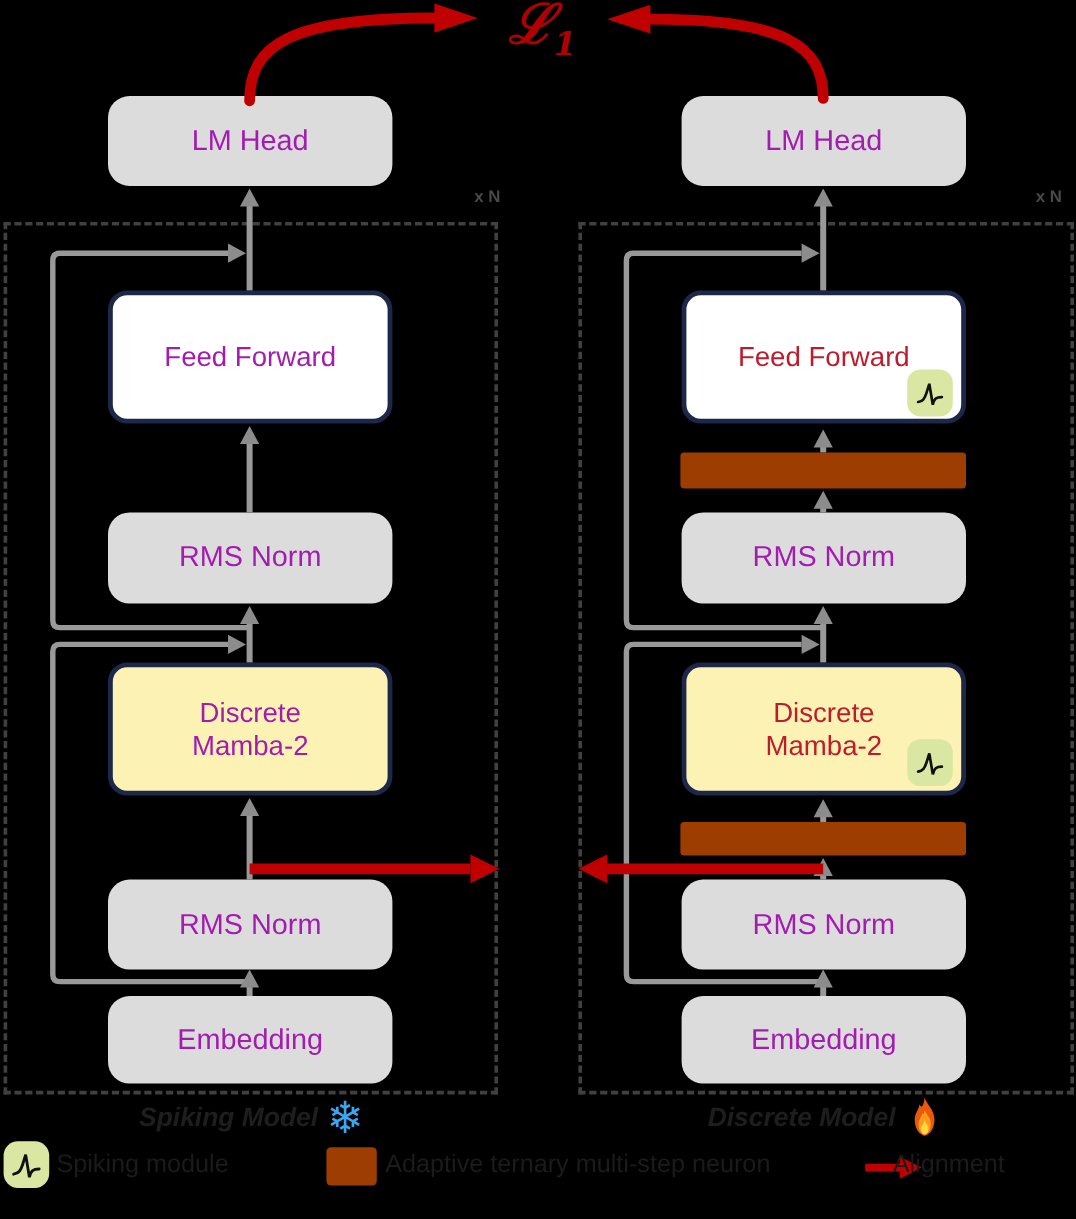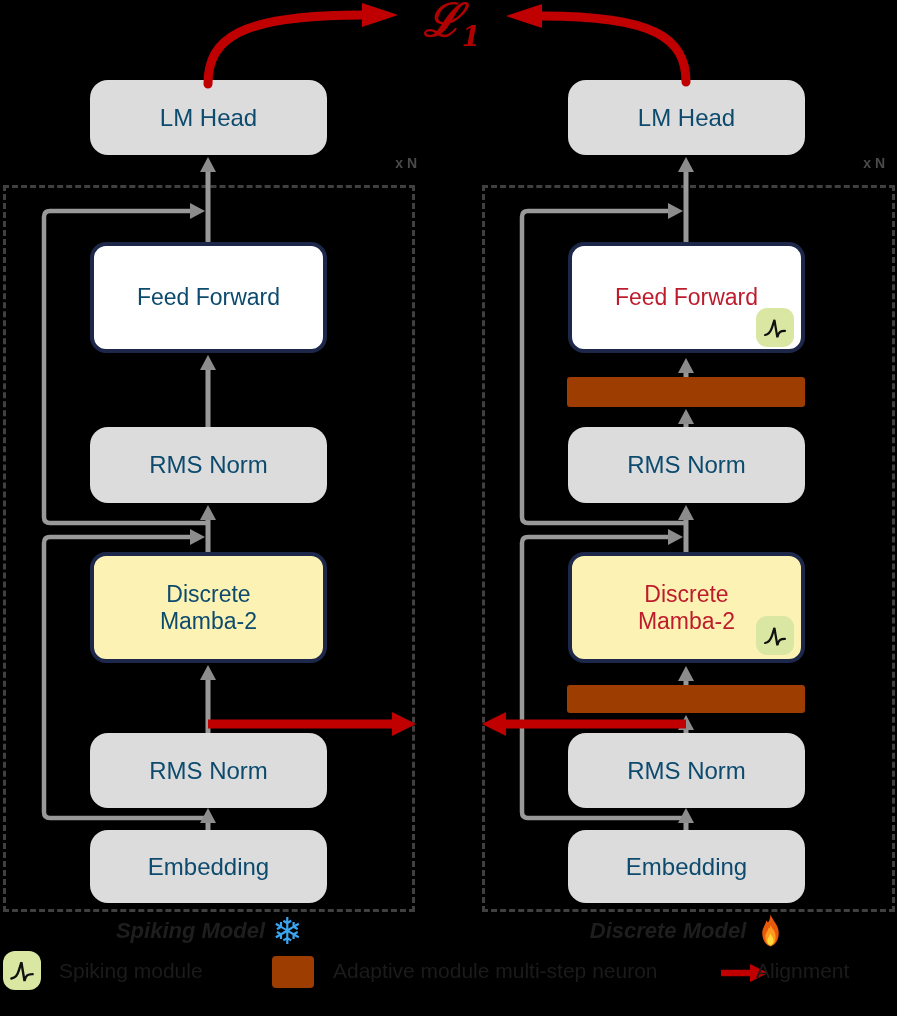--- a/index.html
+++ b/index.html
@@ -1,37 +1,37 @@
 <!DOCTYPE html>
 <html><head>
 <meta charset="utf-8">
 <style>
   html,body{margin:0;padding:0;background:#000;}
   #canvas{position:relative;width:897px;height:1016px;background:#000;overflow:hidden;
           font-family:"Liberation Sans",sans-serif;}
   .box{position:absolute;left:90px;width:237px;background:#dcdcdc;border-radius:18px;
-       color:#0c4a6e;display:flex;align-items:center;justify-content:center;
+       color:#a21caf;display:flex;align-items:center;justify-content:center;
        font-size:24px;text-align:center;box-sizing:border-box;line-height:1.15;}
   .student-col .box{left:568px;}
   .module{background:#fff;border:4px solid #1c2749;border-radius:16px;font-weight:normal;font-size:23px;}
   .yellow{background:#fcf2b3;text-align:center;}
   .red-label{color:#be1c2c;}
   .narrow{display:inline-block;max-width:150px;}
   .brown-bar{position:absolute;left:567px;width:238px;background:#9e3d02;border-radius:3px;}
   .badge{position:absolute;width:38px;height:39px;background:#d9e7a3;border-radius:11px;
          display:flex;align-items:center;justify-content:center;}
   .dashed-frame{position:absolute;border:3px dashed #404040;box-sizing:border-box;}
   .repeat-label{position:absolute;color:#4a4a4a;font-weight:bold;font-size:14px;width:40px;text-align:right;}
   .caption-row{position:absolute;display:flex;align-items:center;justify-content:center;gap:7px;height:46px;}
   .caption{color:#1e1e1e;font-style:italic;font-weight:bold;font-size:22px;line-height:1;}
   .snowflake{font-family:"DejaVu Sans",sans-serif;color:#3aa5f0;font-size:37px;line-height:1;}
   .loss{position:absolute;width:90px;text-align:center;color:#b00000;
         font-family:"DejaVu Serif",serif;font-style:italic;font-weight:bold;font-size:46px;line-height:1;}
   .loss .sub{font-size:27px;vertical-align:-10px;}
-  .legend-label{position:absolute;color:#1b1b1b;font-size:21px;line-height:38px;height:38px;white-space:nowrap;margin-left:12px;}
+  .legend-label{position:absolute;color:#1b1b1b;font-size:21px;line-height:38px;height:38px;white-space:nowrap;}
   .legend-swatch{position:absolute;left:272px;top:956px;width:42px;height:32px;background:#9e3d02;border-radius:4px;}
   svg.overlay{position:absolute;left:0;top:0;pointer-events:none;}
   .spike-svg{display:block;}
 </style>
 </head>
 <body>
 
 <div id="canvas">
 
   <div class="teacher-col">
@@ -152,21 +152,21 @@
 
   <div>
     <div class="badge" style="left:3px;top:951px;border-radius:12px;">
       <svg class="spike-svg" width="30" height="30" viewBox="0 0 24 24">
         <path d="M3.5 18 C7 17.5 8.2 15.5 9.5 11.5 L11.5 5 L14 20 C15 15.5 16.5 14.5 20.5 14.5" fill="none" stroke="#101010" stroke-width="1.9" stroke-linecap="round"></path>
       </svg>
     </div>
     <div class="legend-label" style="left:47px;top:952px;">Spiking module</div>
 
     <div class="legend-swatch"></div>
-    <div class="legend-label" style="left:321px;top:952px;">Adaptive module multi-step neuron</div>
+    <div class="legend-label" style="left:321px;top:952px;">Adaptive ternary multi-step neuron</div>
 
     <svg style="position:absolute;left:718px;top:960px;" width="52" height="26" viewBox="0 0 52 26">
       <path d="M3 13 H33" stroke="#c00000" stroke-width="6.5" fill="none"></path>
       <polygon points="32,4 32,22 50,13" fill="#c00000"></polygon>
     </svg>
     <div class="legend-label" style="left:744px;top:952px;">Alignment</div>
   </div>
 
 </div>
 

